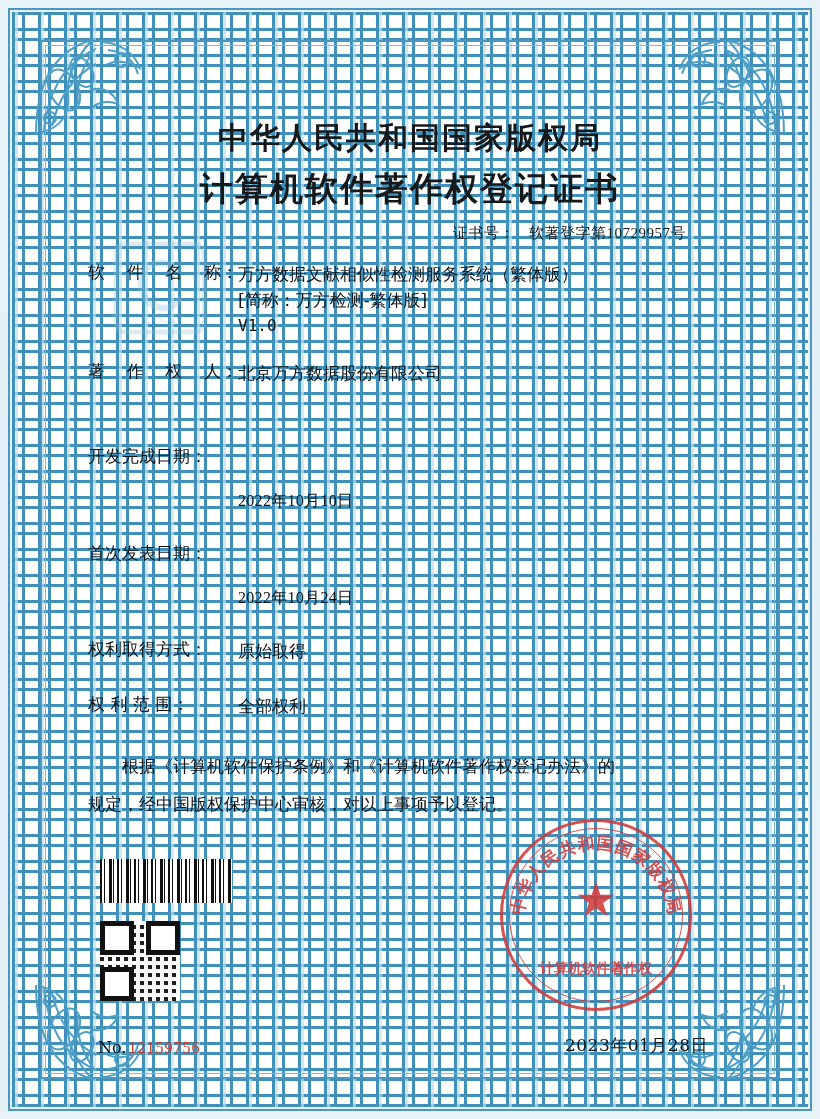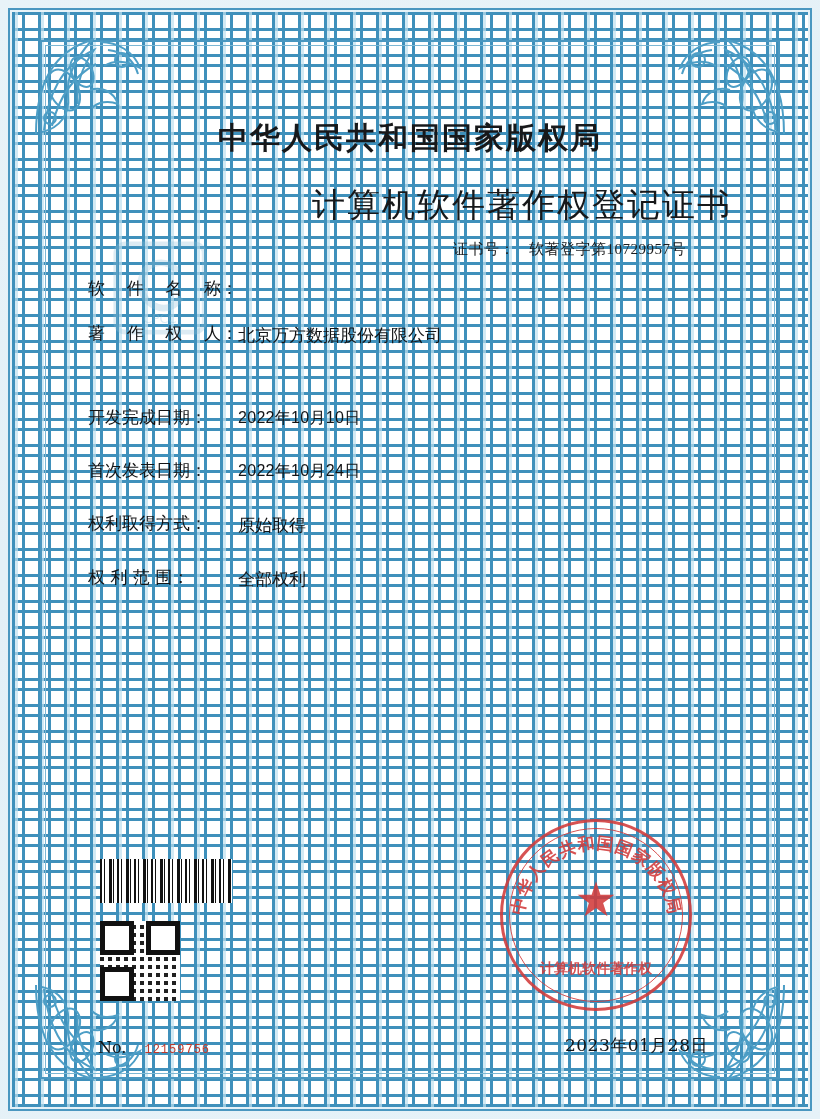--- a/index.html
+++ b/index.html
@@ -103,27 +103,27 @@
   .title-main {
     text-align: center;
     font-family: "DejaVu Serif", serif;
     font-weight: bold;
     font-size: 30px;
     letter-spacing: 2px;
     color: #17181a;
     margin-top: 66px;
   }
   .title-sub {
-    text-align: right;
-    font-family: "DejaVu Serif", serif;
-    font-weight: normal;
+    text-align: center;
+    font-family: "DejaVu Serif", serif;
+    font-weight: bold;
     font-size: 33px;
     letter-spacing: 2px;
     color: #17181a;
-    margin-top: 24px;
+    margin-top: 8px;
   }
 
   .cert-no {
     text-align: right;
     font-size: 15px;
     color: #1b1c1e;
     margin-top: 12px;
     padding-right: 46px;
     letter-spacing: .5px;
   }
@@ -164,23 +164,24 @@
   .field-value .ver {
     font-family: "DejaVu Sans Mono", monospace;
     font-size: 16px;
     letter-spacing: 0;
   }
 
   .fields-mid { margin-top: 58px; }
   .fields-mid .field-row { margin-bottom: 28px; }
   .fields-mid .field-label { width: 150px; flex: 0 0 150px; }
   .mono-val {
-    font-family: Liberation Sans, sans-serif;
+    font-family: Liberation Serif, serif;
     font-size: 16px;
     letter-spacing: .3px;
+    margin-top: 44px;
   }
 
   
   .statement {
     margin-top: 26px;
     font-size: 17px;
     line-height: 2.25;
     color: #131416;
     font-family: "DejaVu Serif", serif;
     text-align: justify;
@@ -298,24 +299,24 @@
   .footer-no {
     position: absolute;
     left: 98px;
     bottom: 62px;
     font-size: 16px;
     color: #131416;
     font-family: "DejaVu Serif", serif;
   }
   .footer-no .num {
     color: #c0392b;
-    font-family: Liberation Mono, monospace;
-    font-size: 12px;
+    font-family: Liberation Serif, serif;
+    font-size: 16px;
     letter-spacing: 1px;
-    margin-left: 18px;
+    margin-left: 2px;
   }
   .footer-date {
     position: absolute;
     right: 112px;
     bottom: 62px;
     font-size: 17px;
     color: #131416;
     font-family: "DejaVu Serif", serif;
     letter-spacing: .5px;
     text-align: center;
@@ -416,20 +417,25 @@
 
     <div class="fields-top">
 
       <div class="field-row">
         <div class="field-label sp">
           <span>软</span>
           <span>件</span>
           <span>名</span>
           <span>称：</span>
         </div>
+        <div class="field-value">
+          <span class="line1">万方数据文献相似性检测服务系统（繁体版）</span>
+          <span class="line2">[简称：万方检测-繁体版]</span>
+          <span class="line3 ver">V1.0</span>
+        </div>
       </div>
 
       <div class="field-row" style="margin-top:22px">
         <div class="field-label sp">
           <span>著</span>
           <span>作</span>
           <span>权</span>
           <span>人：</span>
         </div>
         <div class="field-value">北京万方数据股份有限公司</div>
@@ -455,20 +461,24 @@
       </div>
 
       <div class="field-row">
         <div class="field-label">权 利 范 围：</div>
         <div class="field-value">全部权利</div>
       </div>
 
 
     </div>
 
+    <div class="statement">
+      <span class="indent"></span><span>根据《计算机软件保护条例》和《计算机软件著作权登记办法》的</span><br>
+      <span>规定，经中国版权保护中心审核，对以上事项予以登记。</span>
+    </div>
 
   </div>
 
   <div class="codes">
     <div class="barcode"></div>
     <div class="qr">
       <div class="qr-b"></div>
     </div>
   </div>
 

